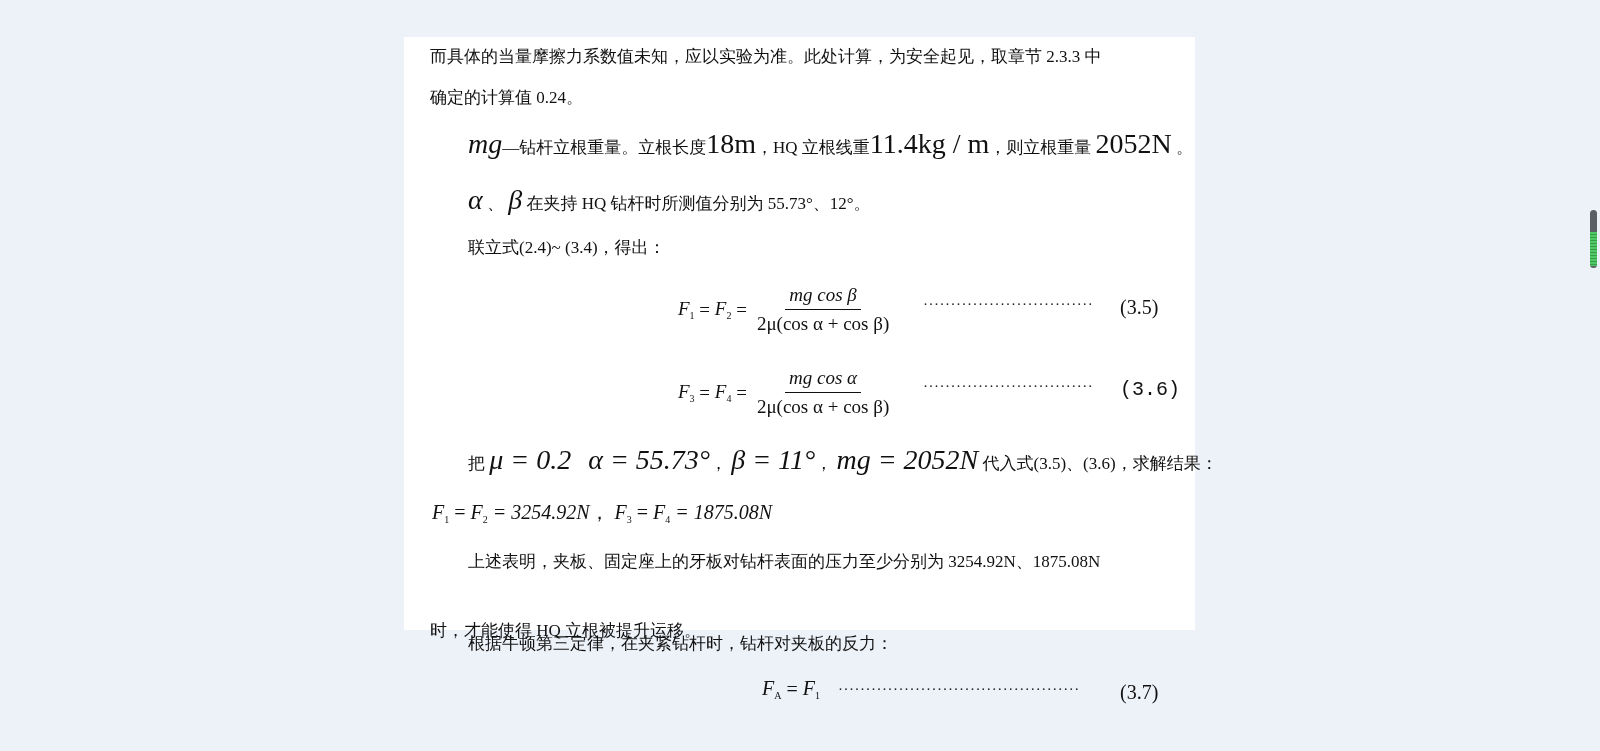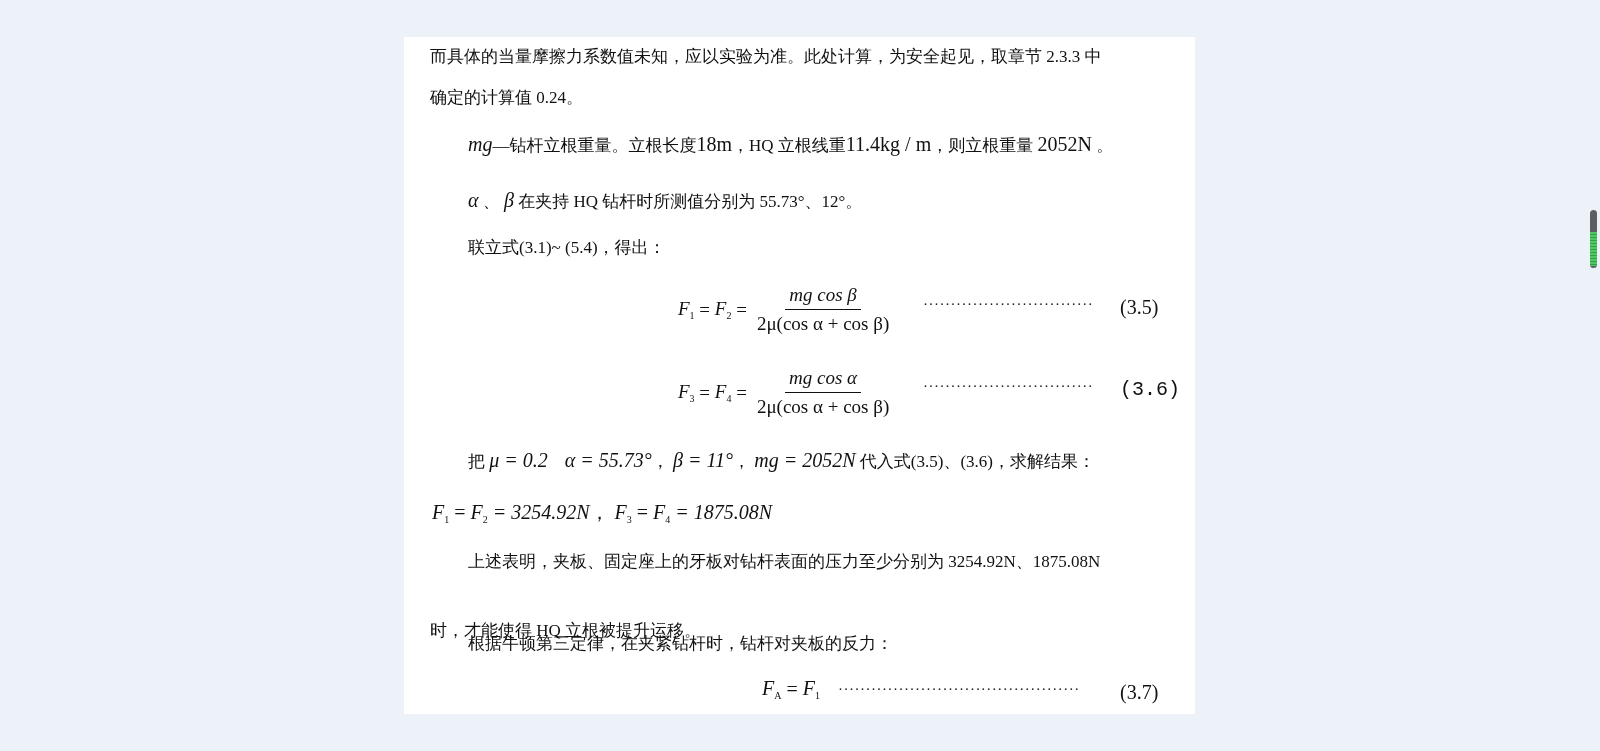--- a/index.html
+++ b/index.html
@@ -1,21 +1,21 @@
 <!DOCTYPE html>
 <html><head>
 <meta charset="utf-8">
 <style>
   html, body { margin:0; padding:0; }
   body { width:1600px; height:751px; background:#edf1f8; position:relative; overflow:hidden;
          font-family:"Liberation Serif","DejaVu Serif",serif; color:#111; }
-  .page { position:absolute; left:404px; top:37px; width:791px; height:677px; background:#fff; }
+  .page { position:absolute; left:404px; top:37px; width:791px; height:593px; background:#fff; }
   .ln { position:absolute; white-space:nowrap; font-size:17px; line-height:20px; }
   .m { font-style:italic; font-family:"Liberation Serif",serif; }
-  .big { font-size:20px; }
+  .big { font-size:28px; }
   .sub { font-size:10px; vertical-align:-4px; font-style:normal; }
   .eq { position:absolute; white-space:nowrap; font-size:19px; display:flex; align-items:center; }
   .frac { display:inline-flex; flex-direction:column; align-items:center; margin-left:6px; }
   .frac .num { padding:0 4px 3px; border-bottom:1.5px solid #111; }
   .frac .den { padding:3px 4px 0; }
   .dots { position:absolute; font-size:15px; letter-spacing:0.5px; color:#222; white-space:nowrap; }
   .eqno { position:absolute; font-size:20px; white-space:nowrap; }
   .scrollbar { position:absolute; left:1590px; top:210px; width:7px; height:58px; border-radius:4px; background:#5b5e62; overflow:hidden; }
   .scrollbar .fill { position:absolute; left:0; right:0; bottom:2px; height:34px;
      background:repeating-linear-gradient(to bottom,#4fc964 0 2px,#3a9b4c 2px 3px); }
@@ -32,21 +32,21 @@
     <span class="m big">mg</span><span>—钻杆立根重量。立根长度</span><span class="big">18m</span><span>，HQ 立根线重</span><span class="big">11.4kg / m</span><span>，则立根重量</span> <span class="big">2052N</span> <span>。</span>
   </div>
 
   <div class="ln" style="left:64px;top:153px;">
     <span class="m big">α</span>
     <span>、</span>
     <span class="m big">β</span>
     <span>在夹持 HQ 钻杆时所测值分别为 55.73°、12°。</span>
   </div>
 
-  <div class="ln" style="left:64px;top:201px;">联立式(3.1)~ (5.4)，得出：</div>
+  <div class="ln" style="left:64px;top:201px;">联立式(2.4)~ (3.4)，得出：</div>
 
   <div class="eq" style="left:274px;top:247px;">
     <span class="m"><span>F</span><span class="sub">1</span></span>&nbsp;=&nbsp;<span class="m"><span>F</span><span class="sub">2</span></span>&nbsp;=
     <span class="frac">
       <span class="num m">mg cos β</span>
       <span class="den">2μ(cos α + cos β)</span>
     </span>
   </div>
   <div class="dots" style="left:519px;top:259px;">·······························</div>
   <div class="eqno" style="left:716px;top:259px;">(3.5)</div>

